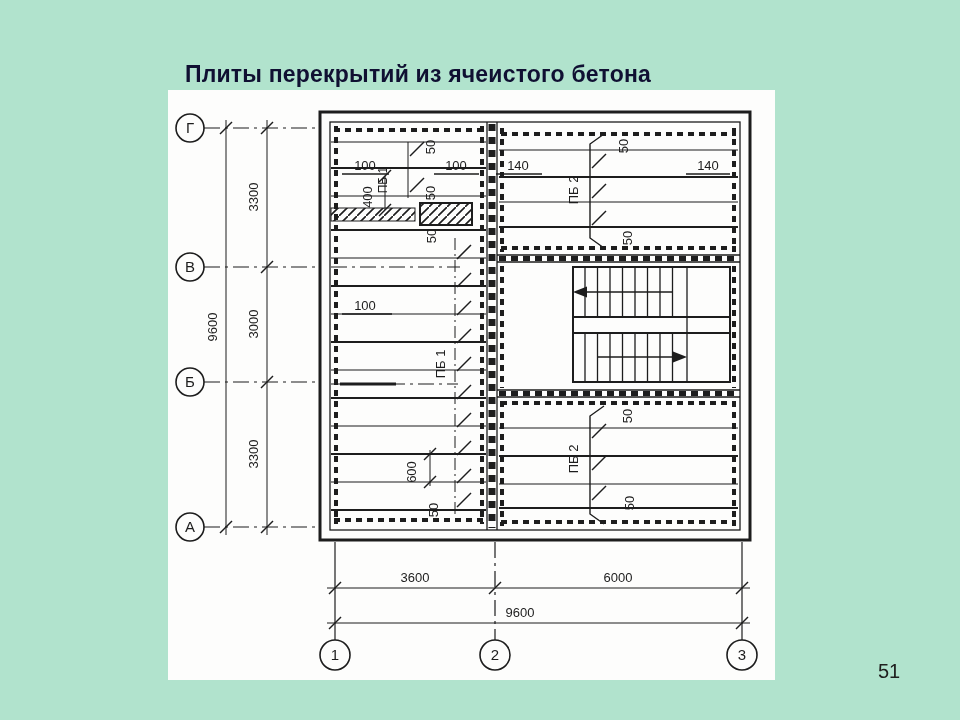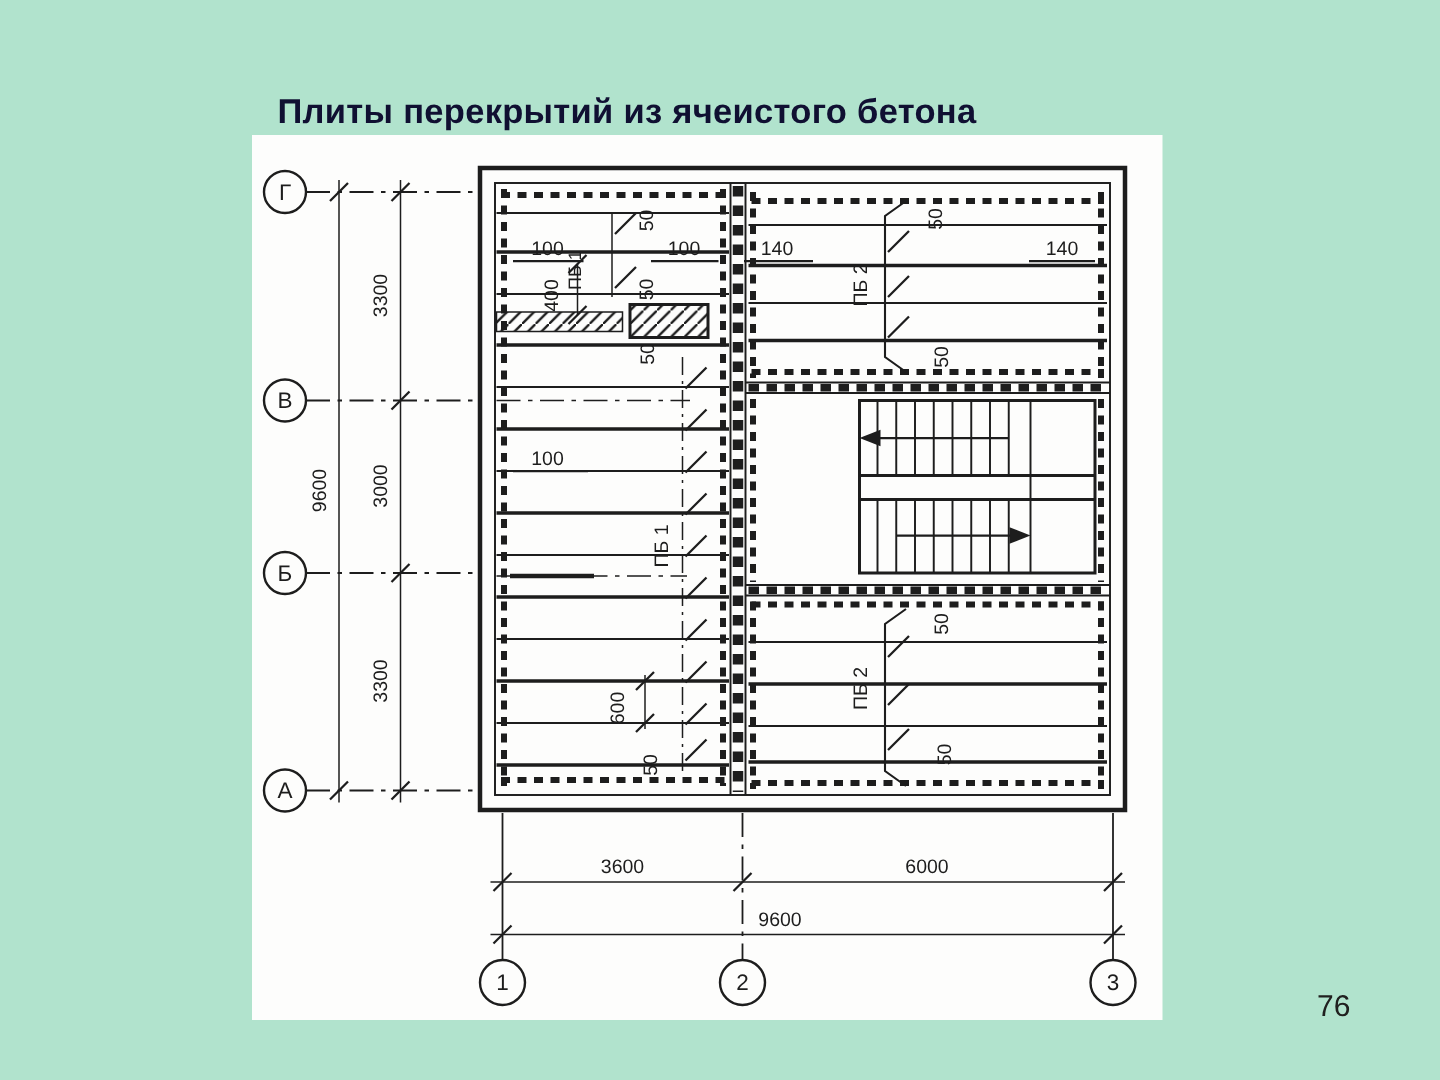--- a/index.html
+++ b/index.html
@@ -263,13 +263,13 @@
     <circle cx="167" cy="565" r="15" fill="#fdfdfc" stroke="#1d1d1d" stroke-width="1.6"></circle>
     <circle cx="327" cy="565" r="15" fill="#fdfdfc" stroke="#1d1d1d" stroke-width="1.6"></circle>
     <circle cx="574" cy="565" r="15" fill="#fdfdfc" stroke="#1d1d1d" stroke-width="1.6"></circle>
     <text class="axtxt" x="167" y="570" text-anchor="middle">1</text>
     <text class="axtxt" x="327" y="570" text-anchor="middle">2</text>
     <text class="axtxt" x="574" y="570" text-anchor="middle">3</text>
   </g>
 </svg>
 </div>
 
-<div class="page-number">76</div>
+<div class="page-number">51</div>
 
 </body></html>

